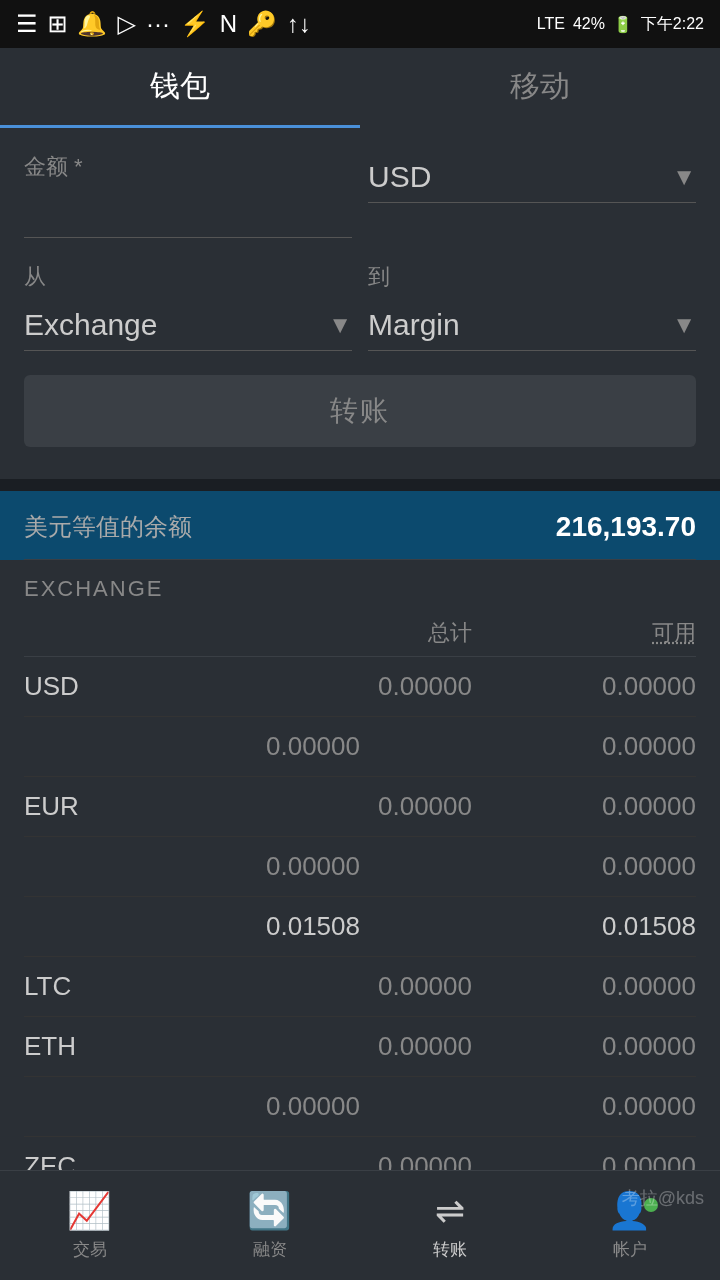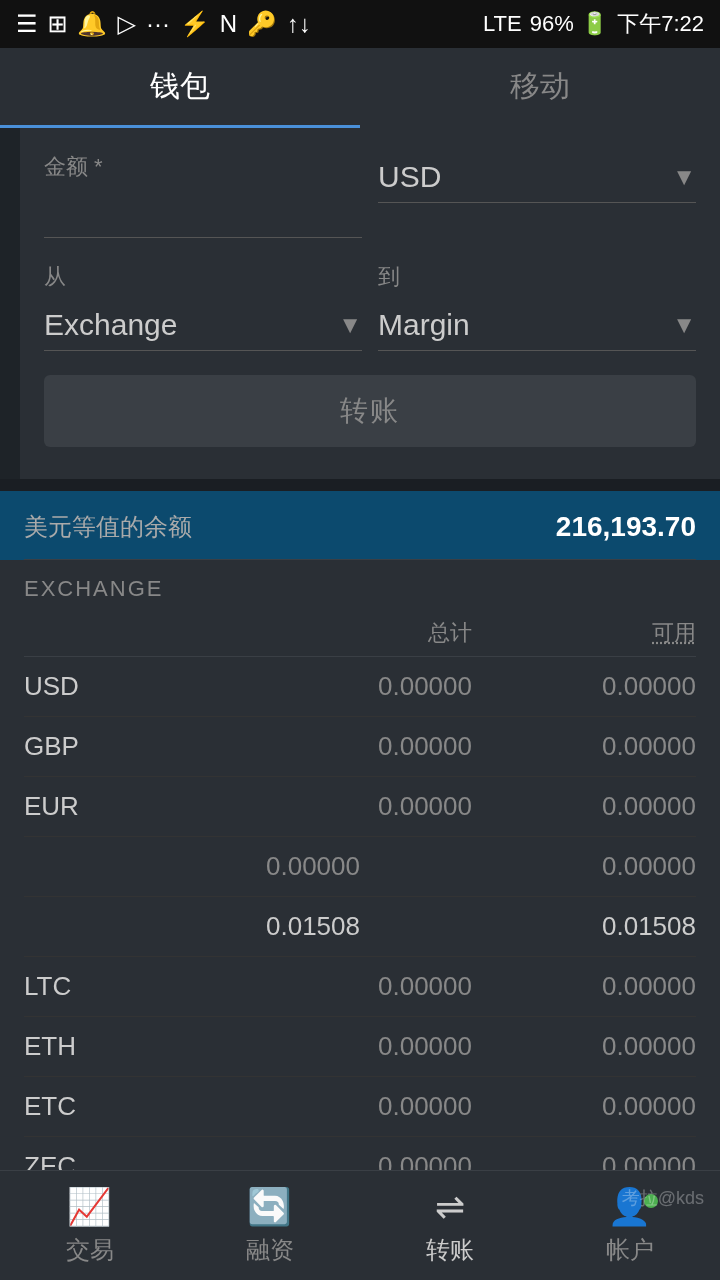--- a/index.html
+++ b/index.html
@@ -20,21 +20,21 @@
       height: 48px;
       background: #111;
       display: flex;
       align-items: center;
       justify-content: space-between;
       padding: 0 16px;
       color: #fff;
       font-size: 24px;
     }
     .status-left { display: flex; gap: 10px; align-items: center; }
-    .status-right { display: flex; gap: 8px; align-items: center; font-size: 22px; }
+    .status-right { display: flex; gap: 8px; align-items: center; font-size: 16px; }
 
     
     .tab-bar {
       width: 100%;
       height: 80px;
       background: #2a2f35;
       display: flex;
     }
     .tab {
       flex: 1;
@@ -48,21 +48,20 @@
     }
     .tab.active {
       color: #fff;
       border-bottom: 3px solid #4a90d9;
     }
 
     
     .form-area {
       background: #2a2f35;
       padding: 24px 24px 32px 24px;
-      margin-left: 20px;
     }
 
     
     .amount-row {
       display: flex;
       gap: 16px;
       margin-bottom: 24px;
     }
     .field-group {
       flex: 1;
@@ -217,21 +216,21 @@
       align-items: center;
       justify-content: center;
       gap: 6px;
       color: #888;
       font-size: 22px;
       cursor: pointer;
       position: relative;
     }
     .nav-item.active { color: #ccc; }
     .nav-icon { font-size: 36px; }
-    .nav-label { font-size: 24px; }
+    .nav-label { font-size: 17px; }
     .green-dot {
       width: 14px; height: 14px;
       background: #4caf50;
       border-radius: 50%;
       position: absolute;
       top: 8px;
       right: calc(50% - 28px);
     }
 
     
@@ -253,23 +252,23 @@
     <span>🔔</span>
     <span>▷</span>
     <span>···</span>
     <span>⚡</span>
     <span>N</span>
     <span>🔑</span>
     <span>↑↓</span>
   </div>
   <div class="status-right">
     <span>LTE</span>
-    <span>96%</span>
+    <span>42%</span>
     <span>🔋</span>
-    <span>下午7:22</span>
+    <span>下午2:22</span>
   </div>
 </div>
 
 <div class="tab-bar">
   <div class="tab active">
     <span>钱包</span>
   </div>
   <div class="tab">
     <span>移动</span>
   </div>
@@ -328,21 +327,20 @@
     <span class="col-total">总计</span>
     <span class="col-available">可用</span>
   </div>
   <div id="exchange-rows">
       <div class="table-row">
       <span class="row-currency">USD</span>
       <span class="row-total" style="color:#888">0.00000</span>
       <span class="row-available" style="color:#888">0.00000</span>
     </div>
       <div class="table-row">
-      <span class="row-currency">GBP</span>
       <span class="row-total" style="color:#888">0.00000</span>
       <span class="row-available" style="color:#888">0.00000</span>
     </div>
       <div class="table-row">
       <span class="row-currency">EUR</span>
       <span class="row-total" style="color:#888">0.00000</span>
       <span class="row-available" style="color:#888">0.00000</span>
     </div>
       <div class="table-row">
       <span class="row-total" style="color:#888">0.00000</span>
@@ -356,21 +354,20 @@
       <span class="row-currency">LTC</span>
       <span class="row-total" style="color:#888">0.00000</span>
       <span class="row-available" style="color:#888">0.00000</span>
     </div>
       <div class="table-row">
       <span class="row-currency">ETH</span>
       <span class="row-total" style="color:#888">0.00000</span>
       <span class="row-available" style="color:#888">0.00000</span>
     </div>
       <div class="table-row">
-      <span class="row-currency">ETC</span>
       <span class="row-total" style="color:#888">0.00000</span>
       <span class="row-available" style="color:#888">0.00000</span>
     </div>
       <div class="table-row">
       <span class="row-currency">ZEC</span>
       <span class="row-total" style="color:#888">0.00000</span>
       <span class="row-available" style="color:#888">0.00000</span>
     </div>
       <div class="table-row">
       <span class="row-currency">XMR</span>

